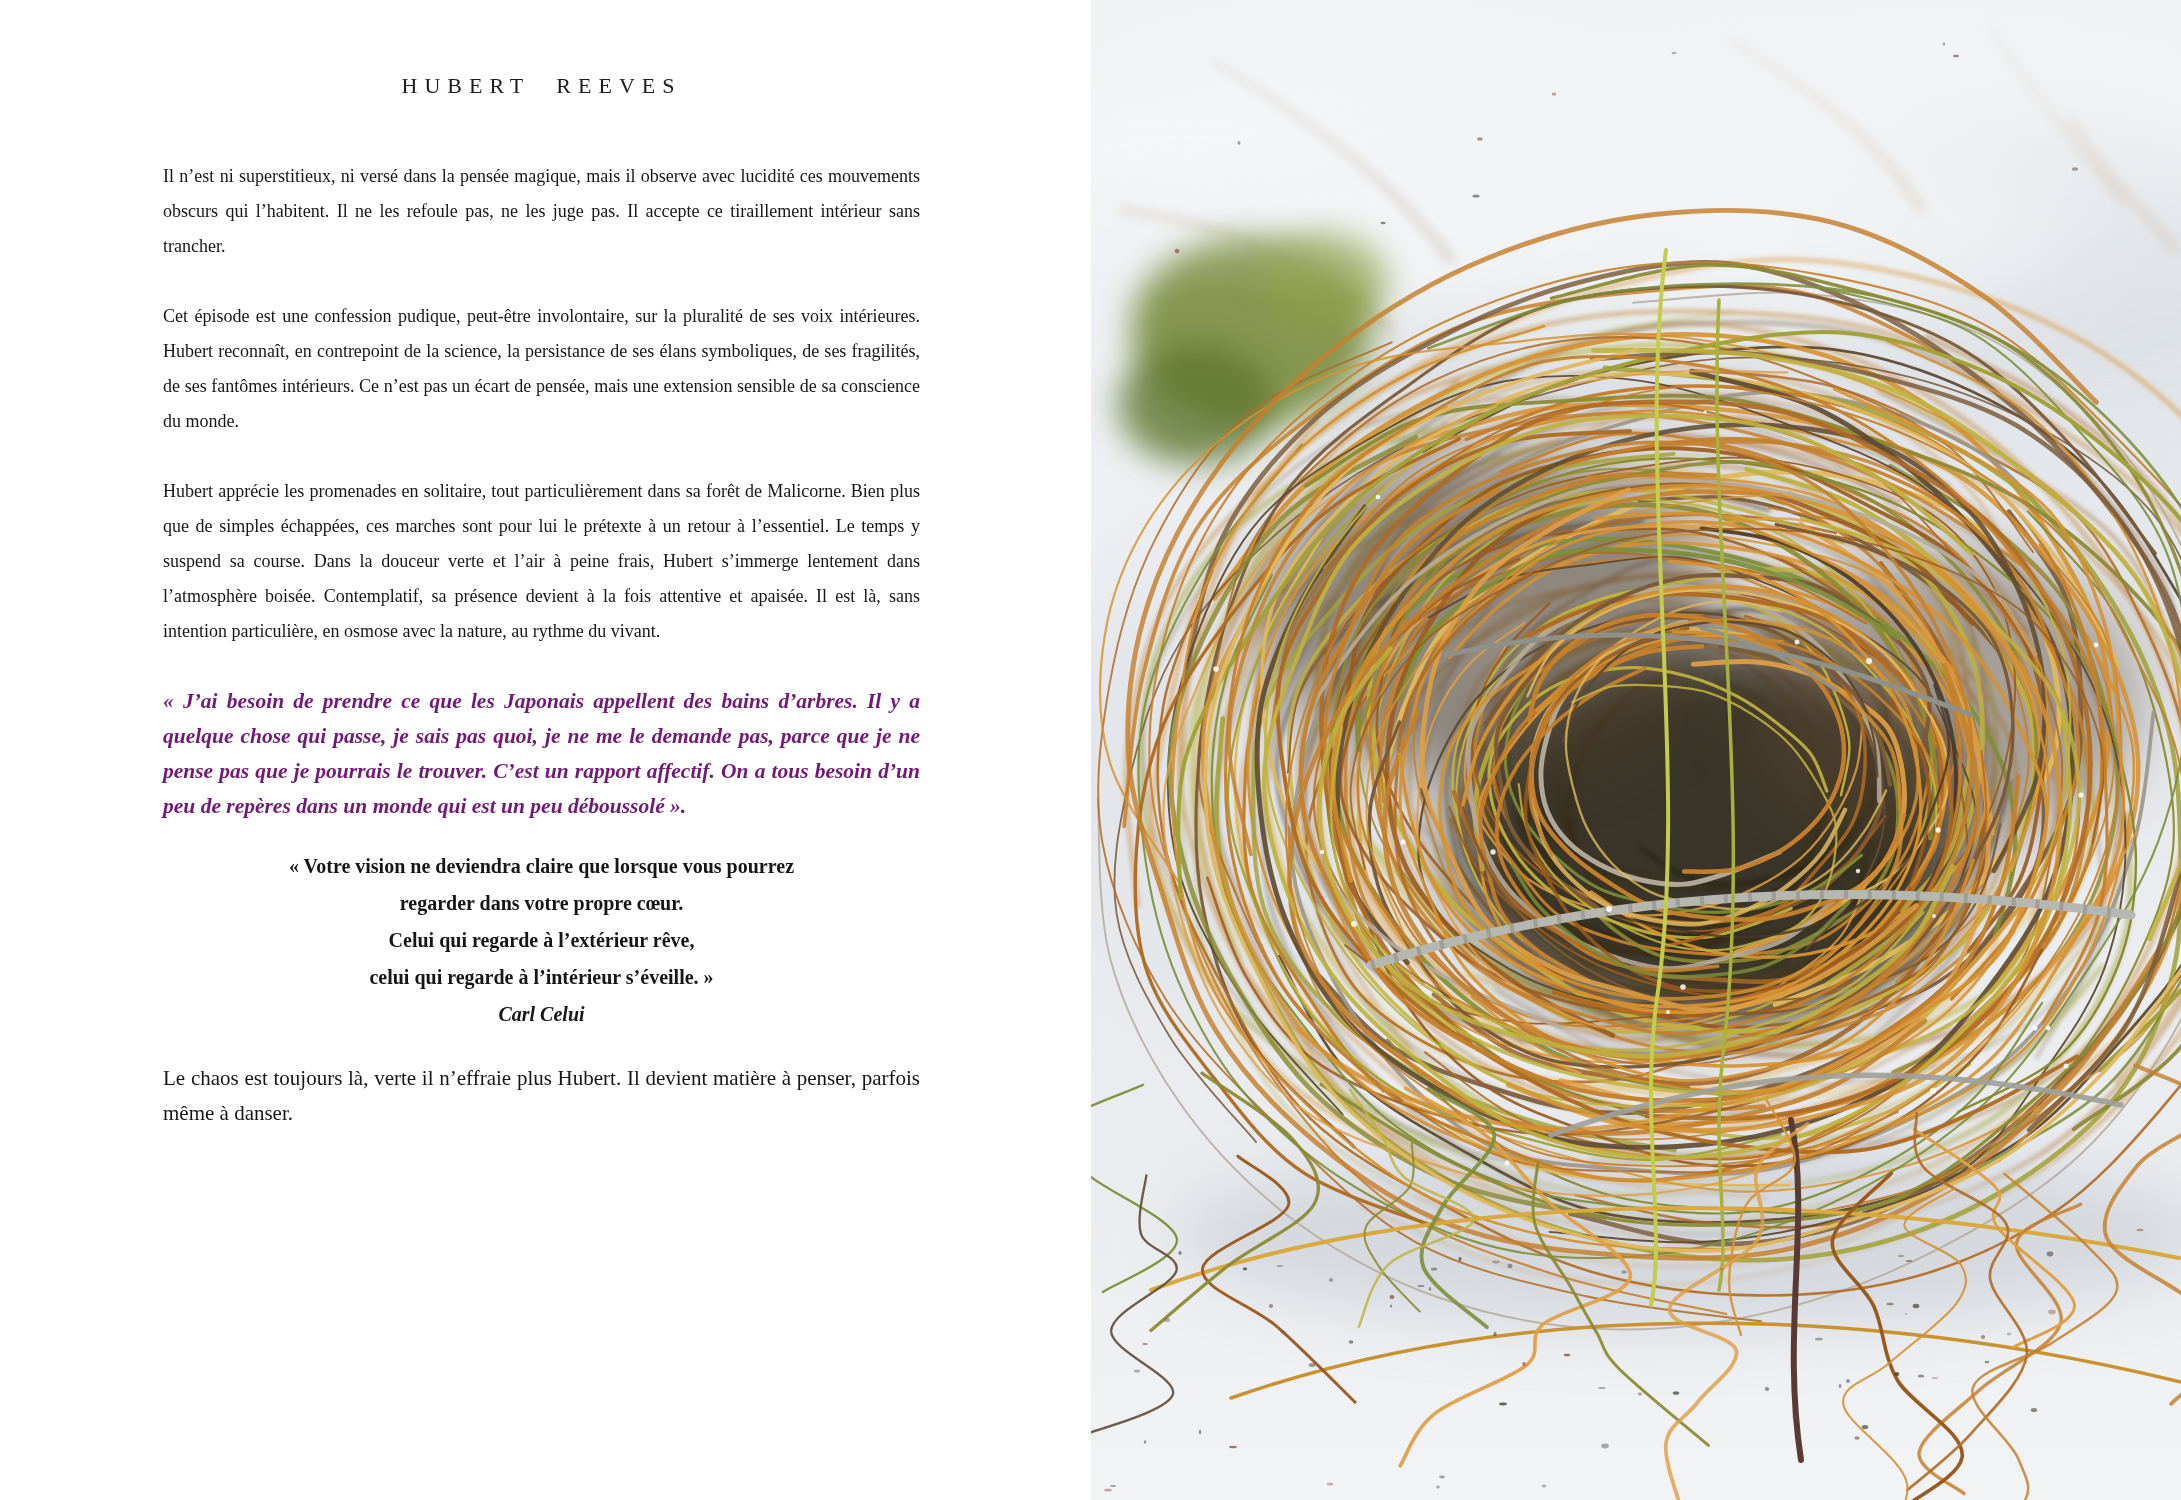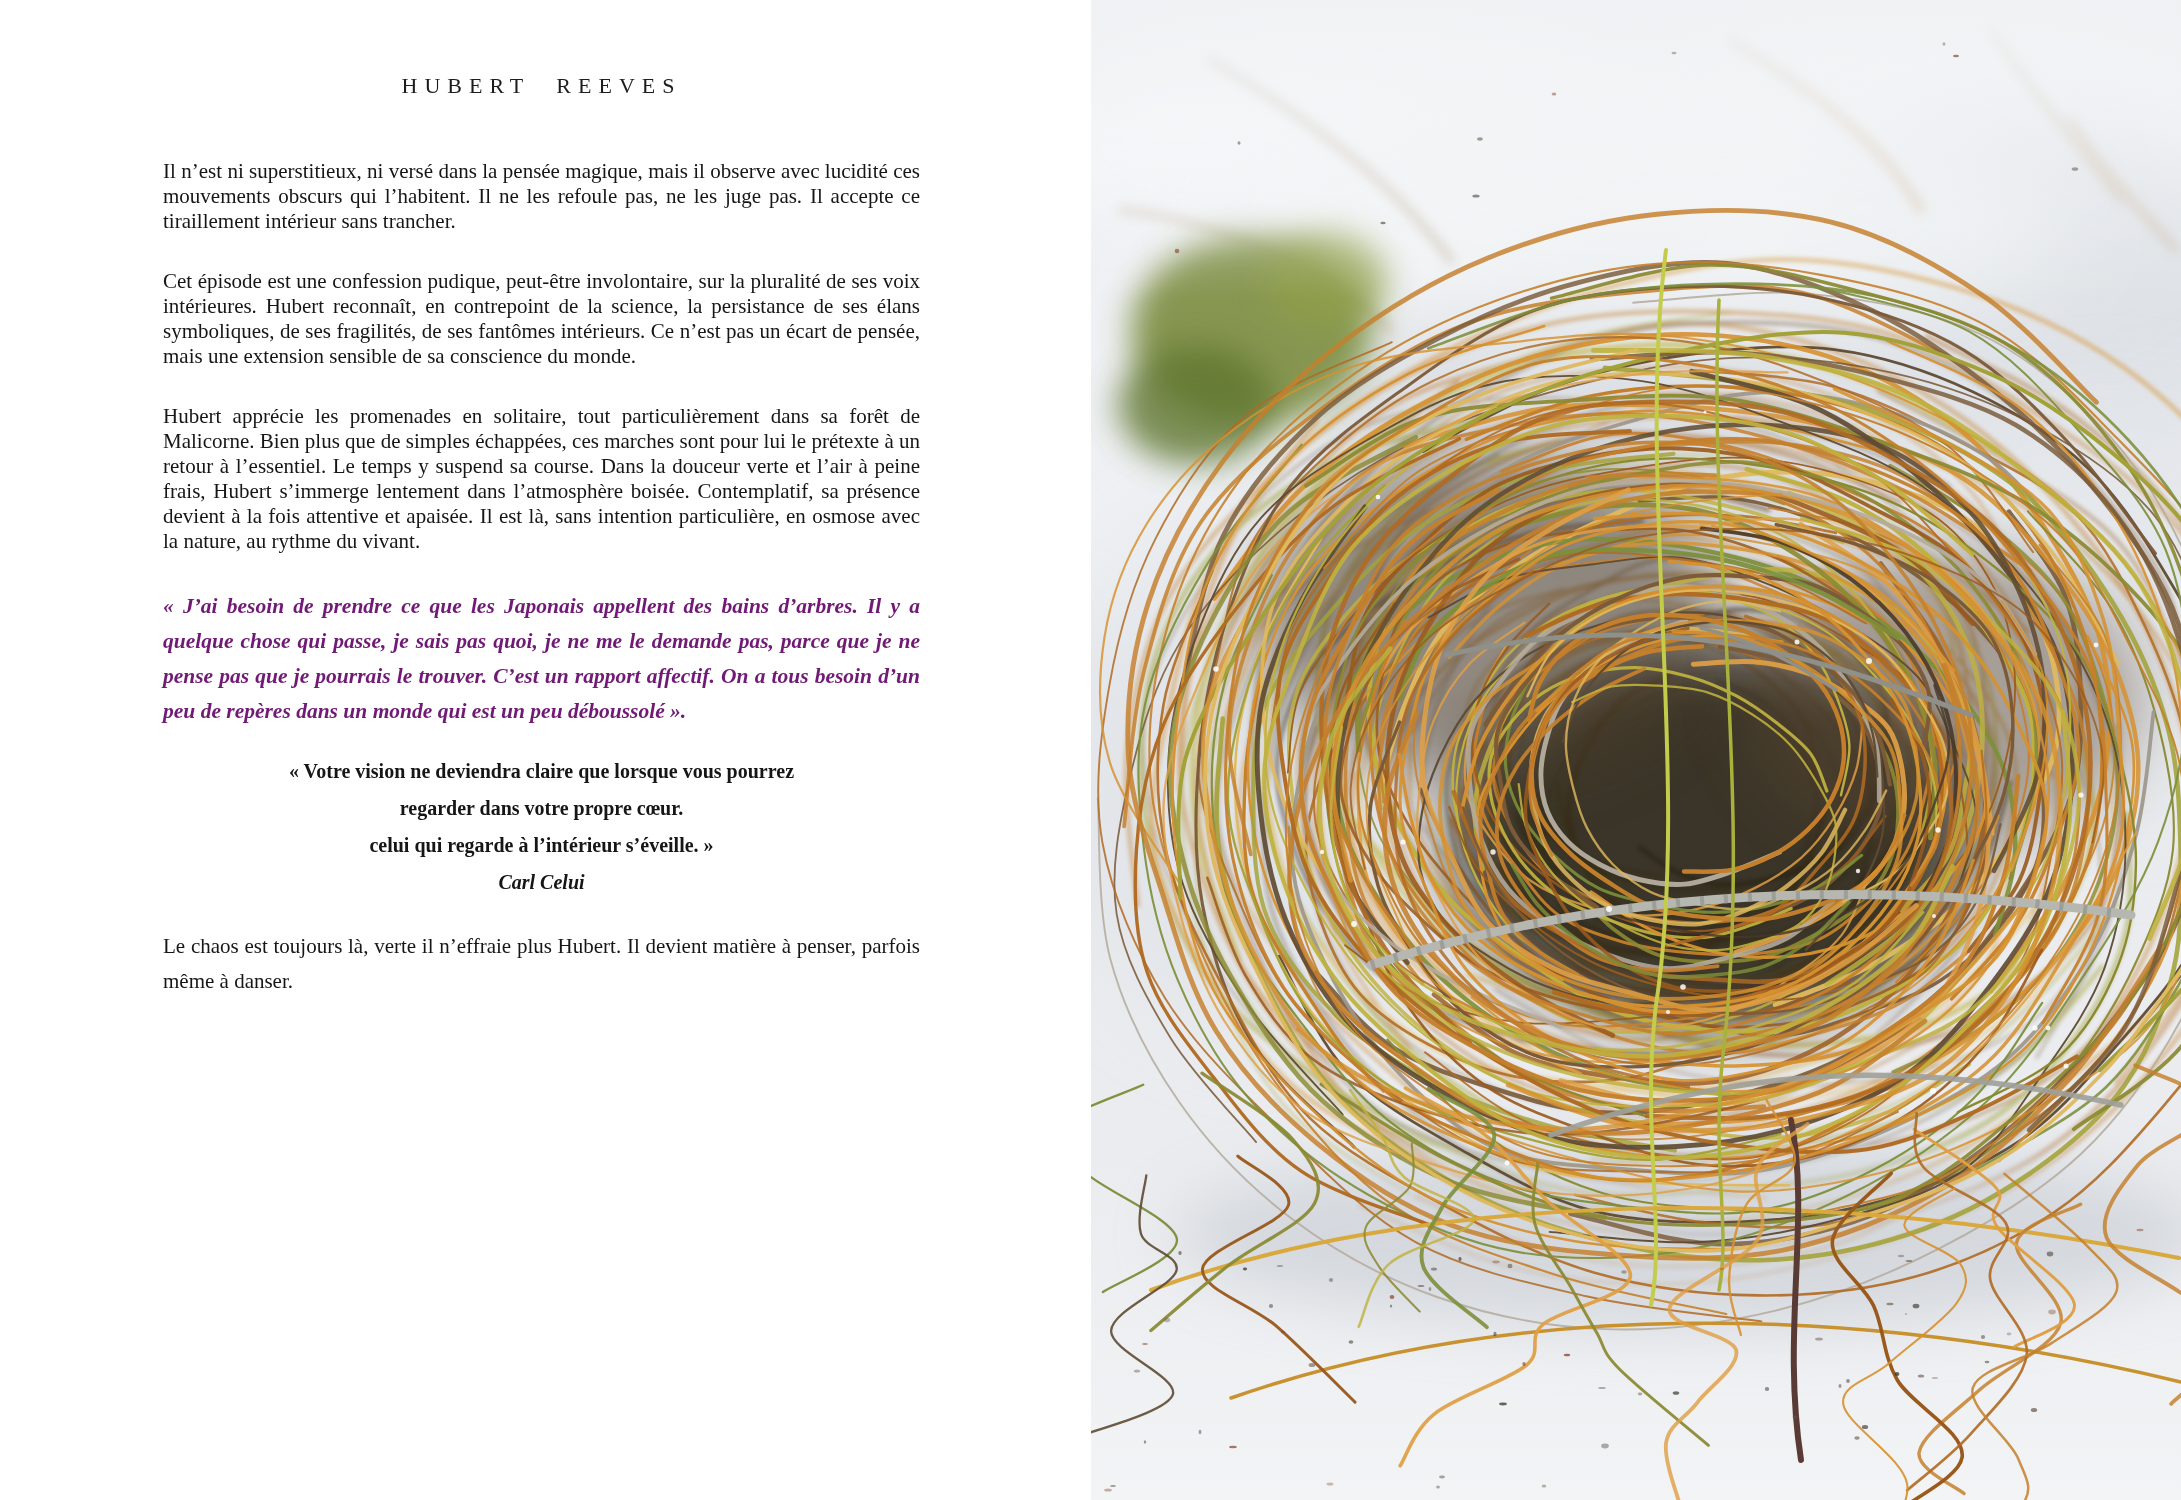--- a/index.html
+++ b/index.html
@@ -19,21 +19,21 @@
     position:absolute; left:163px; top:0; width:757px;
     color:#161616;
   }
   .running-head {
     margin-top:73px; margin-bottom:60px;
     text-align:center;
     font-size:22px; letter-spacing:7px; word-spacing:14px;
     color:#1d1d1d; font-weight:400;
   }
   .body-par {
-    font-size:21px; line-height:25px;
+    font-size:18px; line-height:35px;
     text-align:justify; margin:0 0 35px 0;
   }
   .blue-quote {
     font-size:21.5px; line-height:35px;
     font-weight:bold; font-style:italic;
     text-align:justify; margin:0 0 24px 0;
   }
   .center-quote {
     font-size:20px; line-height:37px;
     font-weight:bold; text-align:center;
@@ -65,20 +65,21 @@
 
       <p class="body-par">Cet épisode est une confession pudique, peut-être involontaire, sur la pluralité de ses voix intérieures. Hubert reconnaît, en contrepoint de la science, la persistance de ses élans symboliques, de ses fragilités, de ses fantômes intérieurs. Ce n’est pas un écart de pensée, mais une extension sensible de sa conscience du monde.</p>
 
       <p class="body-par">Hubert apprécie les promenades en solitaire, tout particulièrement dans sa forêt de Malicorne. Bien plus que de simples échappées, ces marches sont pour lui le prétexte à un retour à l’essentiel. Le temps y suspend sa course. Dans la douceur verte et l’air à peine frais, Hubert s’immerge lentement dans l’atmosphère boisée. Contemplatif, sa présence devient à la fois attentive et apaisée. Il est là, sans intention particulière, en osmose avec la nature, au rythme du vivant.</p>
 
       <p class="blue-quote" id="blue-quote" style="color: #701a75;">« J’ai besoin de prendre ce que les Japonais appellent des bains d’arbres. Il y a quelque chose qui passe, je sais pas quoi, je ne me le demande pas, parce que je ne pense pas que je pourrais le trouver. C’est un rapport affectif. On a tous besoin d’un peu de repères dans un monde qui est un peu déboussolé ».</p>
 
       <div class="center-quote">
         <div>« Votre vision ne deviendra claire que lorsque vous pourrez</div>
         <div>regarder dans votre propre cœur.</div>
+        <div>Celui qui regarde à l’extérieur rêve,</div>
         <div>celui qui regarde à l’intérieur s’éveille. »</div>
         <div class="attribution">Carl Celui</div>
       </div>
 
       <p class="closing-par">Le chaos est toujours là, verte il n’effraie plus Hubert. Il devient matière à penser, parfois même à danser.</p>
     </div>
   </div>
 
   <div class="page-right">
     <svg id="photo-svg" width="1090" height="1500" viewBox="0 0 1090 1500" role="img" aria-label="tangled nest of orange strands on snow">

